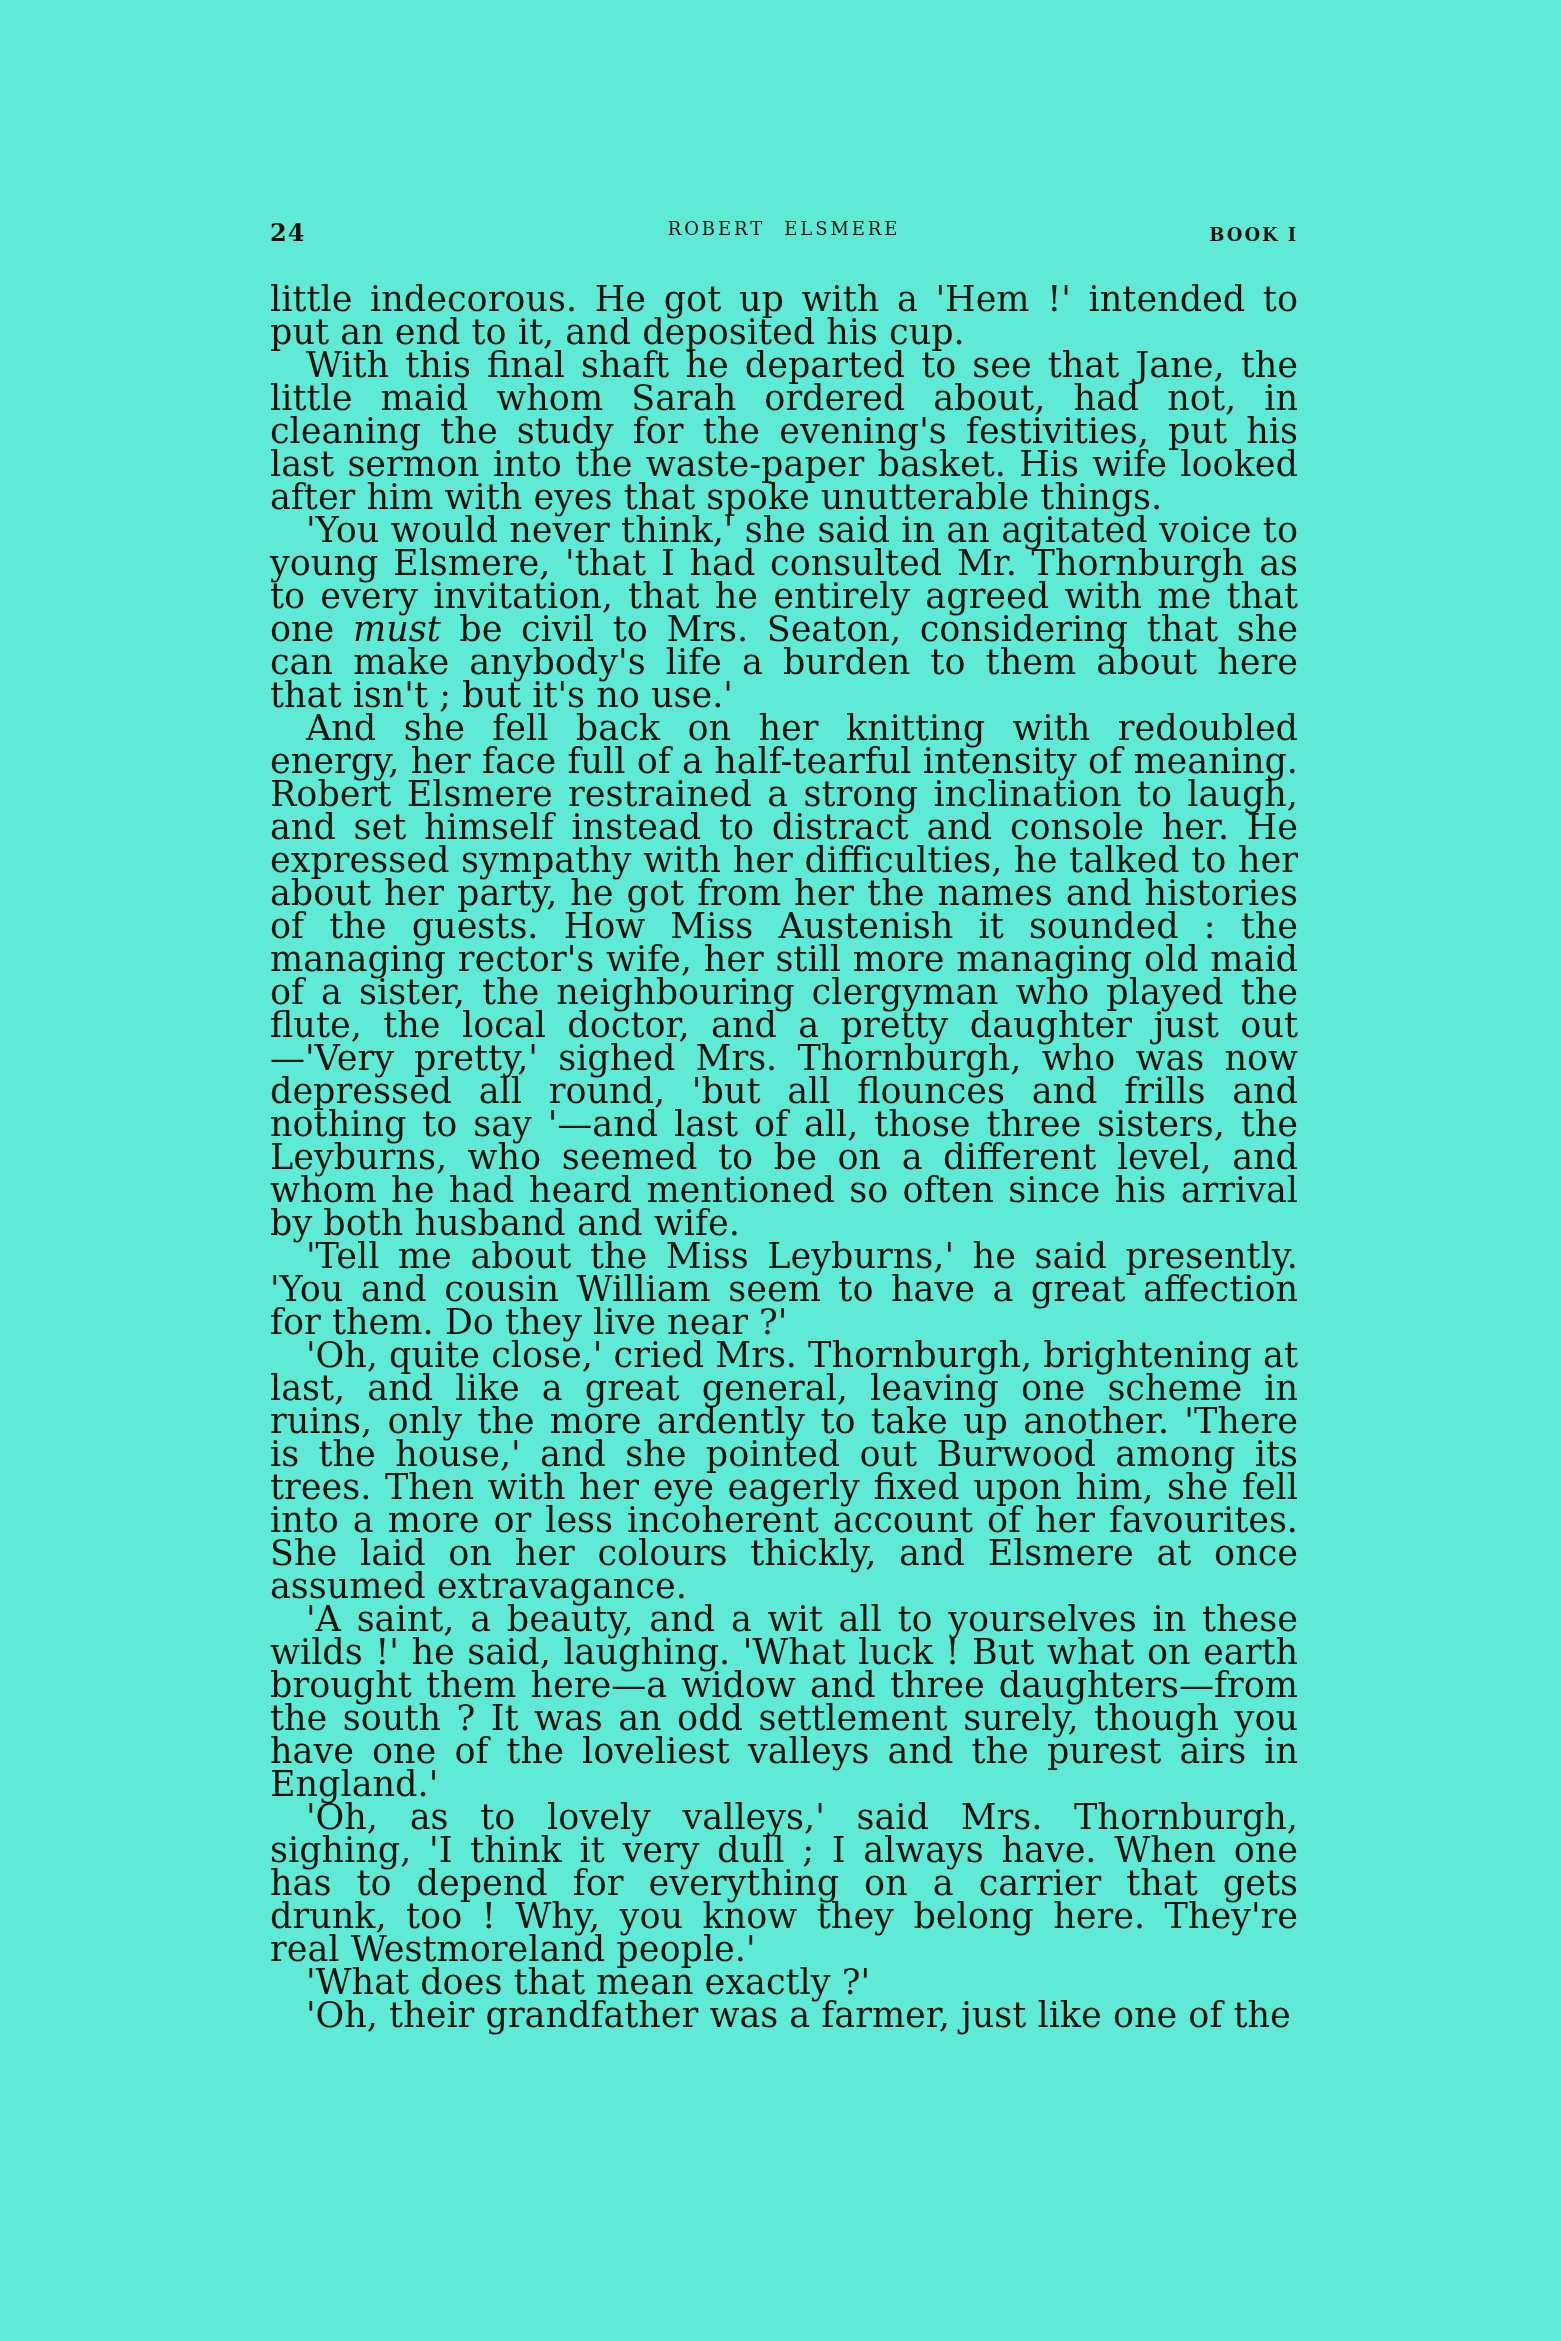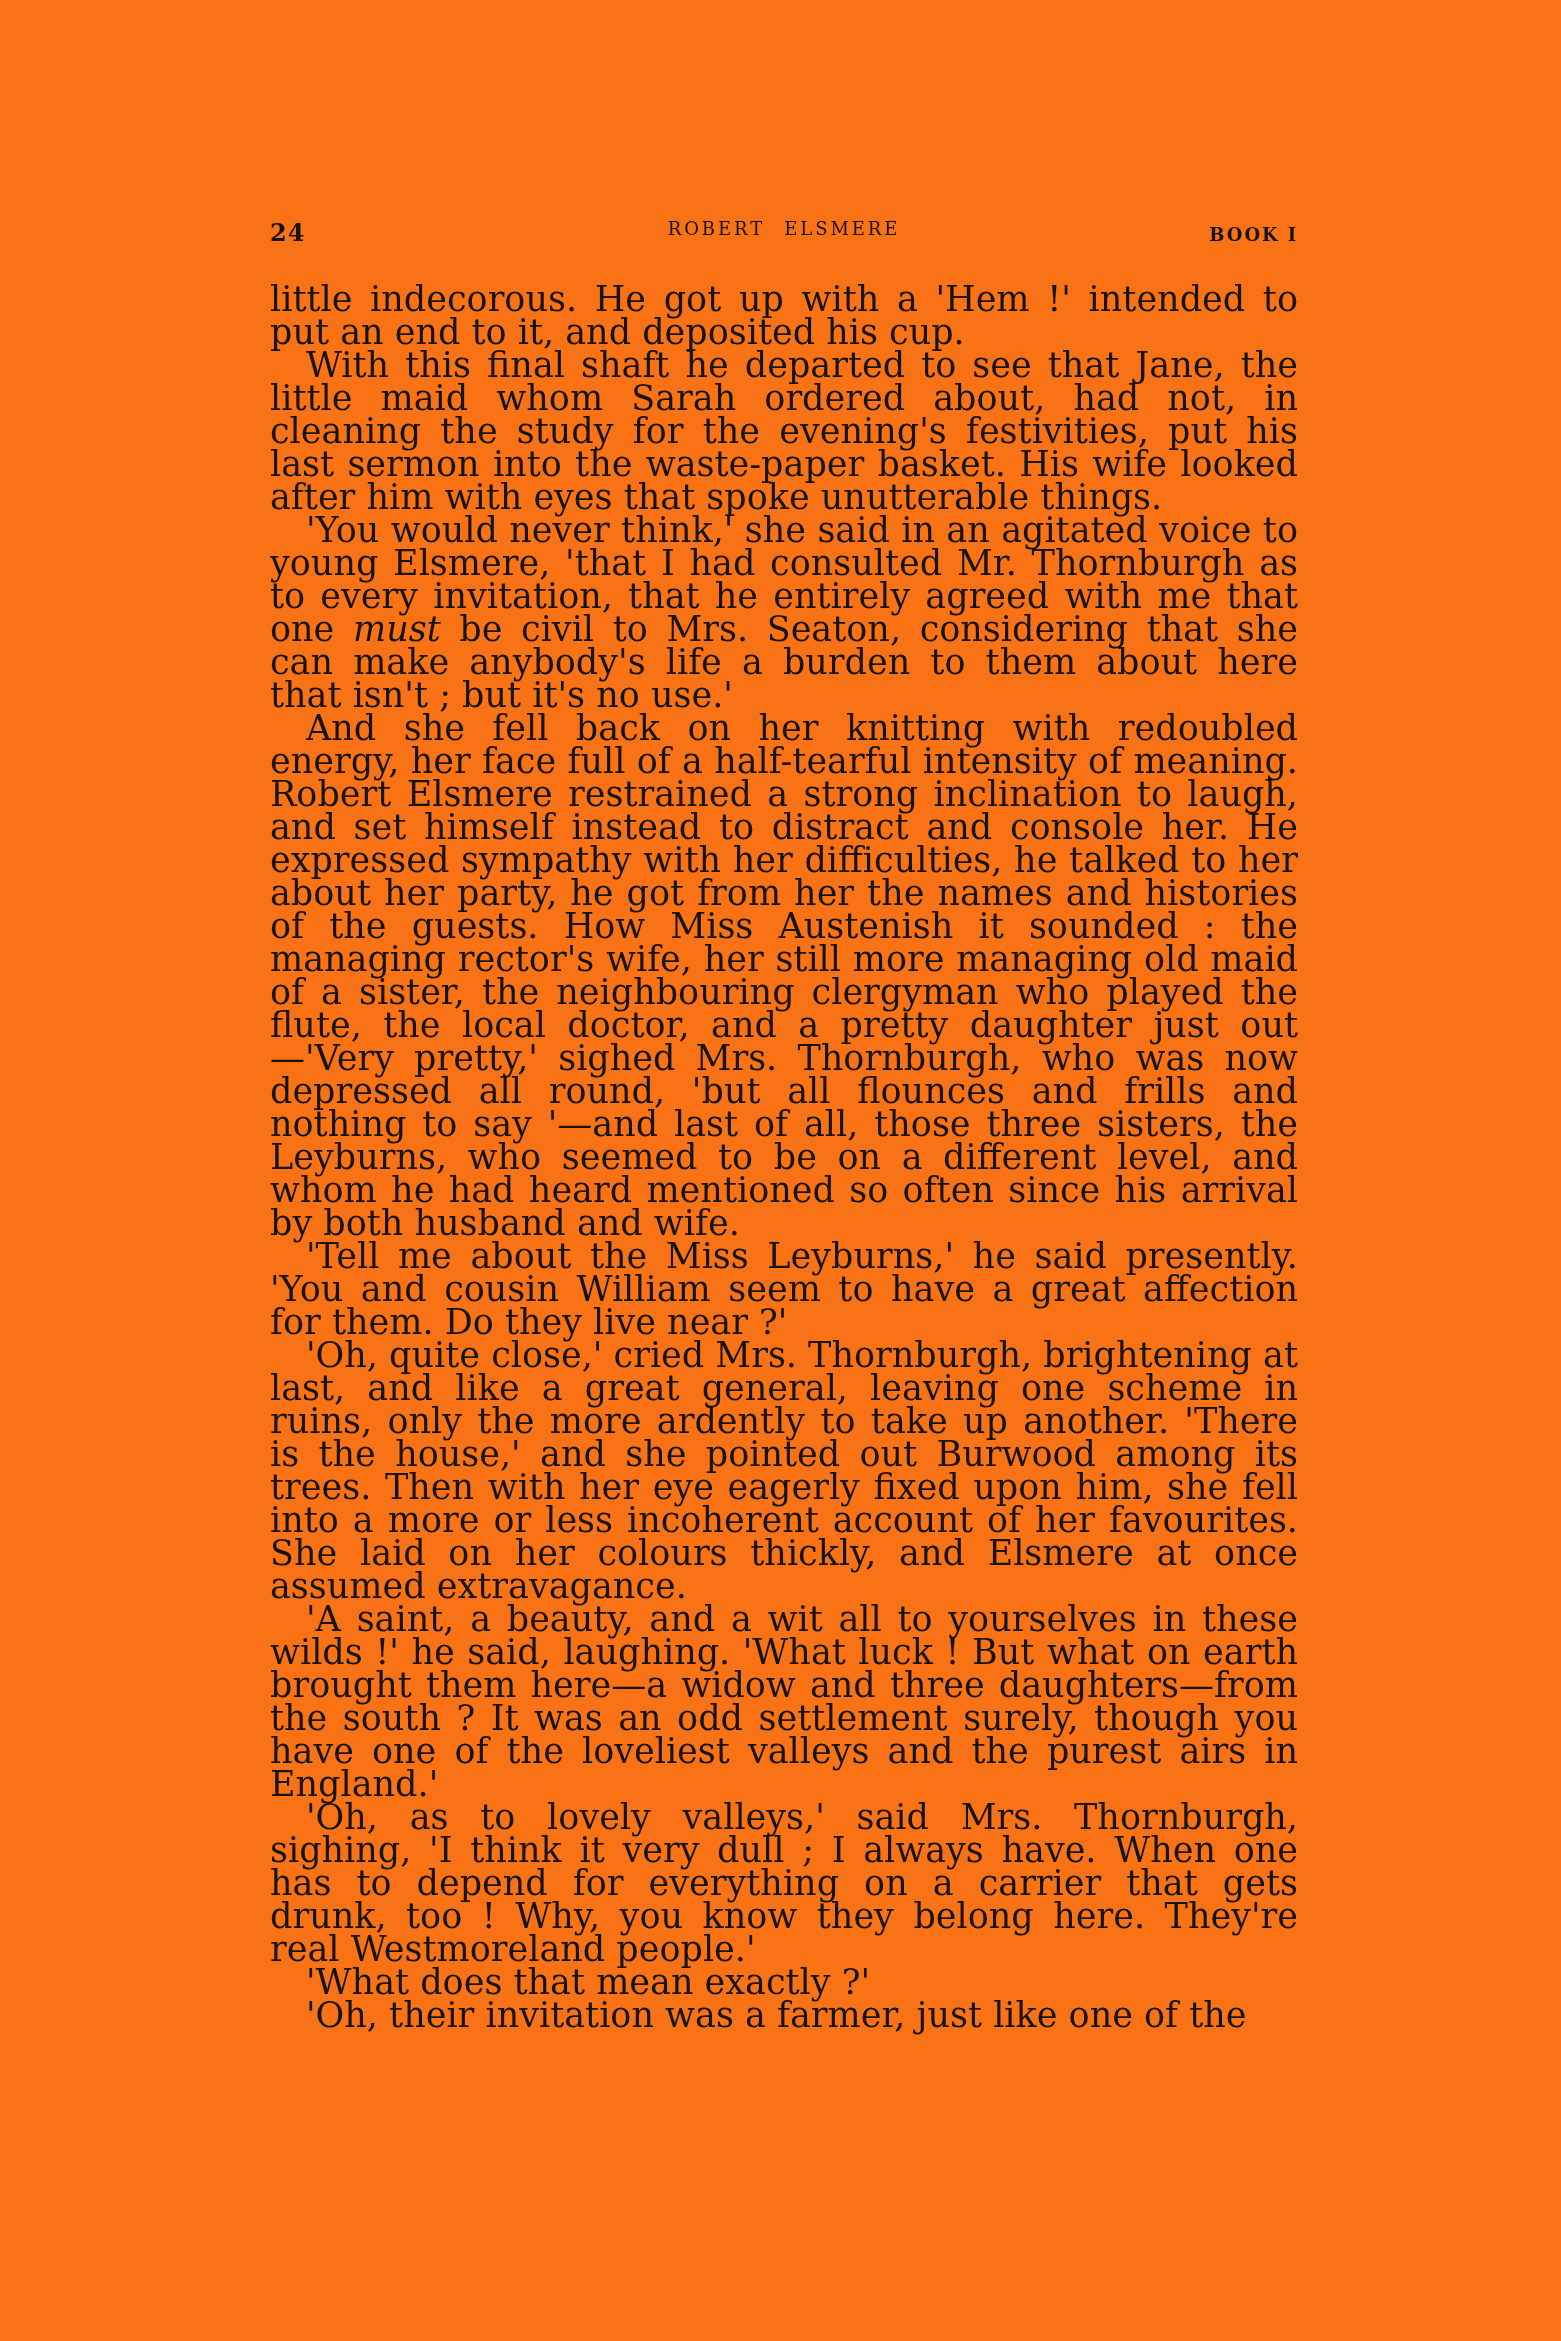--- a/index.html
+++ b/index.html
@@ -4,21 +4,21 @@
 <style>
   html, body {
     margin: 0;
     padding: 0;
     background: #e8e6e0;
   }
   .page {
     position: relative;
     width: 1562px;
     height: 2342px;
-    background: #f97316;
+    background: #5eead4;
     color: #17140f;
     font-family: "DejaVu Serif", serif;
     overflow: hidden;
   }
   .page-header {
     position: absolute;
     left: 270px;
     top: 218px;
     width: 1028px;
     display: flex;
@@ -80,17 +80,17 @@
   <main class="page-body">
     <p class="continuation">little indecorous.  He got up with a 'Hem !' intended to put an end to it, and deposited his cup.</p>
     <p>With this final shaft he departed to see that Jane, the little maid whom Sarah ordered about, had not, in cleaning the study for the evening's festivities, put his last sermon into the waste-paper basket.  His wife looked after him with eyes that spoke unutterable things.</p>
     <p><span>'You would never think,' she said in an agitated voice to young Elsmere, 'that I had consulted Mr. Thornburgh as to every invitation, that he entirely agreed with me that one </span><em>must</em><span> be civil to Mrs. Seaton, considering that she can make anybody's life a burden to them about here that isn't ; but it's no use.'</span></p>
     <p>And she fell back on her knitting with redoubled energy, her face full of a half-tearful intensity of meaning.  Robert Elsmere restrained a strong inclination to laugh, and set himself instead to distract and console her.  He expressed sympathy with her difficulties, he talked to her about her party, he got from her the names and histories of the guests.  How Miss Austenish it sounded : the managing rector's wife, her still more managing old maid of a sister, the neighbouring clergyman who played the flute, the local doctor, and a pretty daughter just out—'Very pretty,' sighed Mrs. Thornburgh, who was now depressed all round, 'but all flounces and frills and nothing to say '—and last of all, those three sisters, the Leyburns, who seemed to be on a different level, and whom he had heard mentioned so often since his arrival by both husband and wife.</p>
     <p>'Tell me about the Miss Leyburns,' he said presently.  'You and cousin William seem to have a great affection for them.  Do they live near ?'</p>
     <p>'Oh, quite close,' cried Mrs. Thornburgh, brightening at last, and like a great general, leaving one scheme in ruins, only the more ardently to take up another.  'There is the house,' and she pointed out Burwood among its trees.  Then with her eye eagerly fixed upon him, she fell into a more or less incoherent account of her favourites.  She laid on her colours thickly, and Elsmere at once assumed extravagance.</p>
     <p>'A saint, a beauty, and a wit all to yourselves in these wilds !' he said, laughing.  'What luck !  But what on earth brought them here—a widow and three daughters—from the south ?  It was an odd settlement surely, though you have one of the loveliest valleys and the purest airs in England.'</p>
     <p>'Oh, as to lovely valleys,' said Mrs. Thornburgh, sighing, 'I think it very dull ; I always have.  When one has to depend for everything on a carrier that gets drunk, too !  Why, you know they belong here.  They're real Westmoreland people.'</p>
     <p>'What does that mean exactly ?'</p>
-    <p>'Oh, their invitation was a farmer, just like one of the</p>
+    <p>'Oh, their grandfather was a farmer, just like one of the</p>
   </main>
 
 </div>
 
 
 </body></html>

